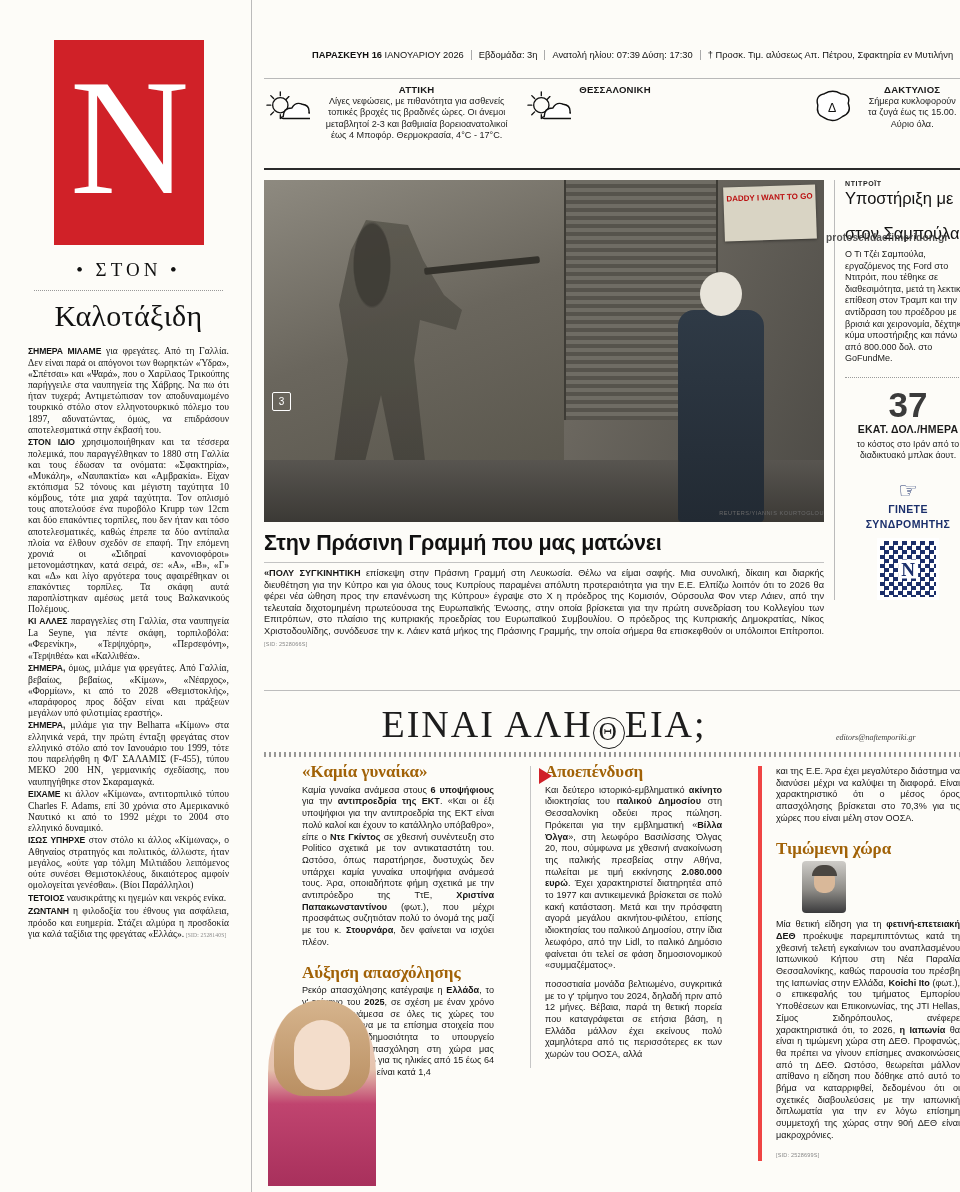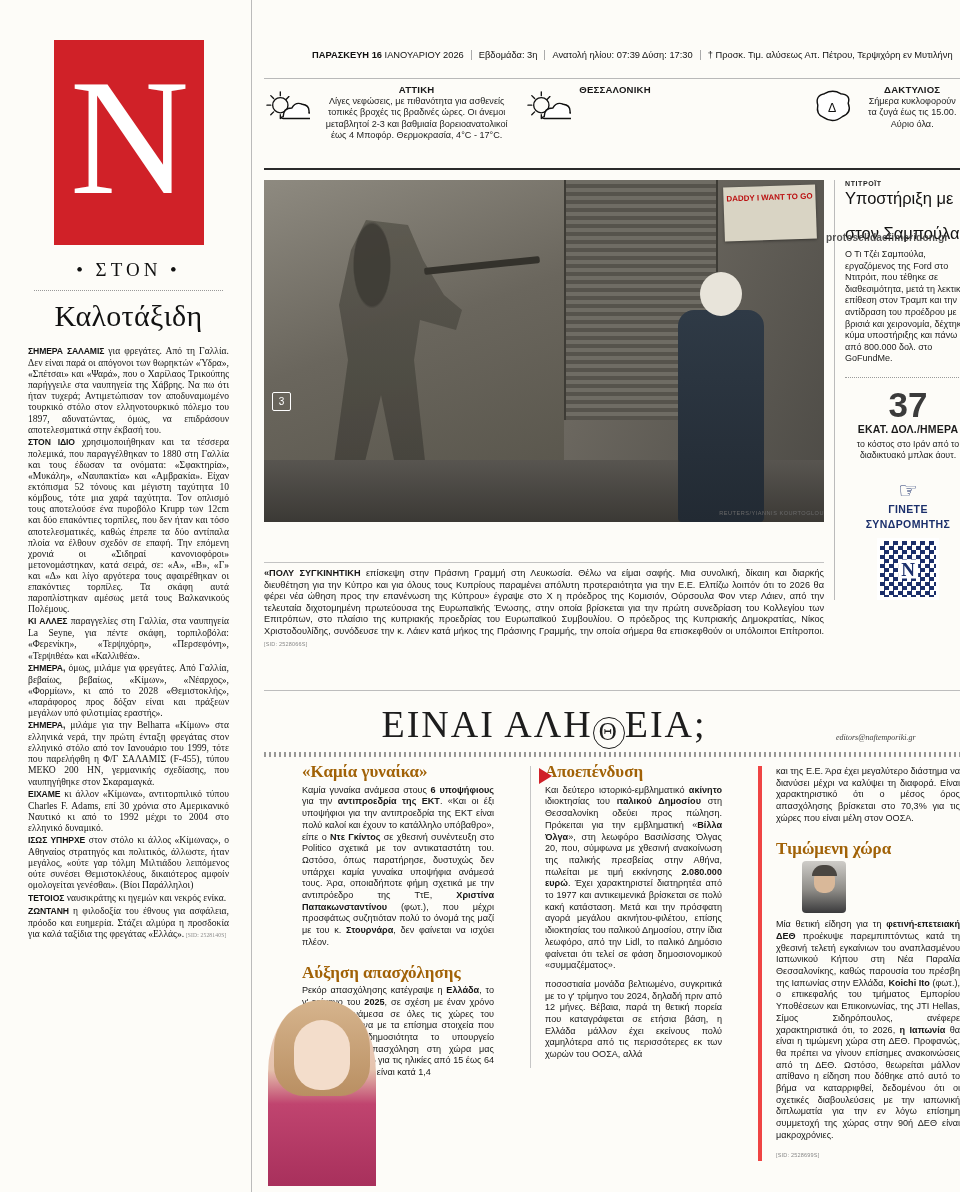--- a/index.html
+++ b/index.html
@@ -274,37 +274,37 @@
     <div class="masthead">
       <div class="n">N</div>
     </div>
     <div class="opinion-label">• ΣΤΟΝ •</div>
 
     <hr class="dotrule">
 
     <div class="op-title">Καλοτάξιδη</div>
 
     <div class="op-body" id="op-body">
-        <p><b>ΣΗΜΕΡΑ ΣΑΛΑΜΙΣ</b> για φρεγάτες. Από τη Γαλλία. Δεν είναι παρά οι απόγονοι των θωρηκτών «Ύδρα», «Σπέτσαι» και «Ψαρά», που ο Χαρίλαος Τρικούπης παρήγγειλε στα ναυπηγεία της Χάβρης. Να πω ότι ήταν τυχερά; Αντιμετώπισαν τον αποδυναμωμένο τουρκικό στόλο στον ελληνοτουρκικό πόλεμο του 1897, αδυνατώντας, όμως, να επιδράσουν αποτελεσματικά στην έκβασή του.</p>
+        <p><b>ΣΗΜΕΡΑ ΜΙΛΑΜΕ</b> για φρεγάτες. Από τη Γαλλία. Δεν είναι παρά οι απόγονοι των θωρηκτών «Ύδρα», «Σπέτσαι» και «Ψαρά», που ο Χαρίλαος Τρικούπης παρήγγειλε στα ναυπηγεία της Χάβρης. Να πω ότι ήταν τυχερά; Αντιμετώπισαν τον αποδυναμωμένο τουρκικό στόλο στον ελληνοτουρκικό πόλεμο του 1897, αδυνατώντας, όμως, να επιδράσουν αποτελεσματικά στην έκβασή του.</p>
         <p><b>ΣΤΟΝ ΙΔΙΟ</b> χρησιμοποιήθηκαν και τα τέσσερα πολεμικά, που παραγγέλθηκαν το 1880 στη Γαλλία και τους έδωσαν τα ονόματα: «Σφακτηρία», «Μυκάλη», «Ναυπακτία» και «Αμβρακία». Είχαν εκτόπισμα 52 τόνους και μέγιστη ταχύτητα 10 κόμβους, τότε μια χαρά ταχύτητα. Τον οπλισμό τους αποτελούσε ένα πυροβόλο Krupp των 12cm και δύο επακόντιες τορπίλες, που δεν ήταν και τόσο αποτελεσματικές, καθώς έπρεπε τα δύο αντίπαλα πλοία να έλθουν σχεδόν σε επαφή. Την επόμενη χρονιά οι «Σιδηραί κανονιοφόροι» μετονομάστηκαν, κατά σειρά, σε: «Α», «Β», «Γ» και «Δ» και λίγο αργότερα τους αφαιρέθηκαν οι επακόντιες τορπίλες. Τα σκάφη αυτά παροπλίστηκαν αμέσως μετά τους Βαλκανικούς Πολέμους.</p>
         <p><b>ΚΙ ΑΛΛΕΣ</b> παραγγελίες στη Γαλλία, στα ναυπηγεία La Seyne, για πέντε σκάφη, τορπιλοβόλα: «Φερενίκη», «Τερψιχόρη», «Περσεφόνη», «Τερψιθέα» και «Καλλιθέα».</p>
         <p><b>ΣΗΜΕΡΑ,</b> όμως, μιλάμε για φρεγάτες. Από Γαλλία, βεβαίως, βεβαίως, «Κίμων», «Νέαρχος», «Φορμίων», κι από το 2028 «Θεμιστοκλής», «παράφορος προς δόξαν είναι και πράξεων μεγάλων υπό φιλοτιμίας εραστής».</p>
         <p><b>ΣΗΜΕΡΑ,</b> μιλάμε για την Belharra «Κίμων» στα ελληνικά νερά, την πρώτη ένταξη φρεγάτας στον ελληνικό στόλο από τον Ιανουάριο του 1999, τότε που παρελήφθη η Φ/Γ ΣΑΛΑΜΙΣ (F-455), τύπου ΜΕΚΟ 200 ΗΝ, γερμανικής σχεδίασης, που ναυπηγήθηκε στον Σκαραμαγκά.</p>
         <p><b>ΕΙΧΑΜΕ</b> κι άλλον «Κίμωνα», αντιτορπιλικό τύπου Charles F. Adams, επί 30 χρόνια στο Αμερικανικό Ναυτικό κι από το 1992 μέχρι το 2004 στο ελληνικό δυναμικό.</p>
         <p><b>ΙΣΩΣ ΥΠΗΡΧΕ</b> στον στόλο κι άλλος «Κίμωνας», ο Αθηναίος στρατηγός και πολιτικός, άλλωστε, ήταν μεγάλος, «ούτε γαρ τόλμη Μιλτιάδου λειπόμενος ούτε συνέσει Θεμιστοκλέους, δικαιότερος αμφοίν ομολογείται γενέσθαι». (Βίοι Παράλληλοι)</p>
         <p><b>ΤΕΤΟΙΟΣ</b> ναυσικράτης κι ηγεμών και νεκρός ενίκα.</p>
         <p><b>ΖΩΝΤΑΝΗ</b> η φιλοδοξία του έθνους για ασφάλεια, πρόοδο και ευημερία. Στάζει αλμύρα η προσδοκία για καλά ταξίδια της φρεγάτας «Ελλάς».<span class="srcid"> [SID: 2528140S]</span></p>
       </div>
   </div>
 
   <div class="topbar">
     <div class="seg"><b>ΠΑΡΑΣΚΕΥΗ 16</b><span> ΙΑΝΟΥΑΡΙΟΥ 2026</span></div>
     <div class="seg">Εβδομάδα: 3η</div>
     <div class="seg">Ανατολή ηλίου: 07:39 Δύση: 17:30</div>
-    <div class="seg">† Προσκ. Τιμ. αλύσεως Απ. Πέτρου, Τερψιχόρη εν Μυτιλήνη</div>
+    <div class="seg">† Προσκ. Τιμ. αλύσεως Απ. Πέτρου, Σφακτηρία εν Μυτιλήνη</div>
   </div>
   <div class="weather-rule"></div>
 
   <div class="weather">
 
     <div class="wx attiki">
       <div class="wx-icon">
         <svg viewBox="0 0 48 44" width="46" height="42">
           <g stroke="#111" stroke-width="1.4" fill="none" stroke-linecap="round">
             <circle cx="17" cy="18" r="8"></circle>
@@ -372,20 +372,21 @@
     <div class="ph-ground"></div>
     <div class="person p1">
         <div class="p-body"></div>
         <div class="p-head"></div>
       </div>
 
     <div class="ph-badge">3</div>
   </div>
   <div class="photo-credit">REUTERS/YIANNIS KOURTOGLOU</div>
 
+  <div class="cap-title">Στην Πράσινη Γραμμή που μας ματώνει</div>
   <div class="cap-rule"></div>
   <div class="cap-body">
     <b>«ΠΟΛΥ ΣΥΓΚΙΝΗΤΙΚΗ</b><span> επίσκεψη στην Πράσινη Γραμμή στη Λευκωσία. Θέλω να είμαι σαφής. Μια συνολική, δίκαιη και διαρκής διευθέτηση για την Κύπρο και για όλους τους Κυπρίους παραμένει απόλυτη προτεραιότητα για την Ε.Ε. Ελπίζω λοιπόν ότι το 2026 θα φέρει νέα ώθηση προς την επανένωση της Κύπρου» έγραψε στο Χ η πρόεδρος της Κομισιόν, Ούρσουλα Φον ντερ Λάιεν, από την τελευταία διχοτομημένη πρωτεύουσα της Ευρωπαϊκής Ένωσης, στην οποία βρίσκεται για την πρώτη συνεδρίαση του Κολλεγίου των Επιτρόπων, στο πλαίσιο της κυπριακής προεδρίας του Ευρωπαϊκού Συμβουλίου. Ο πρόεδρος της Κυπριακής Δημοκρατίας, Νίκος Χριστοδουλίδης, συνόδευσε την κ. Λάιεν κατά μήκος της Πράσινης Γραμμής, την οποία σήμερα θα επισκεφθούν οι υπόλοιποι Επίτροποι.</span>
     <span class="srcid">[SID: 2528066S]</span>
   </div>
 
   <div class="side">
     <div class="kicker">ΝΤΙΤΡΟΪΤ</div>
     <h3>Υποστήριξη με</h3>
     <h3 class="l2">στον Σαμπούλα</h3>

